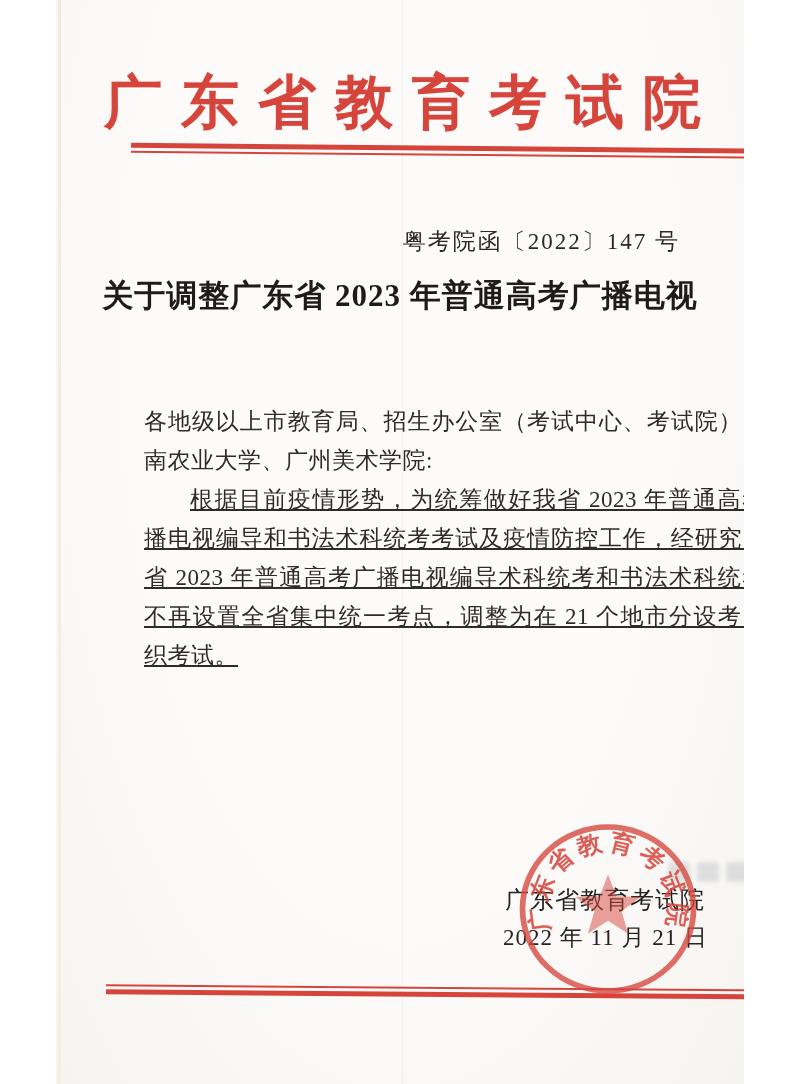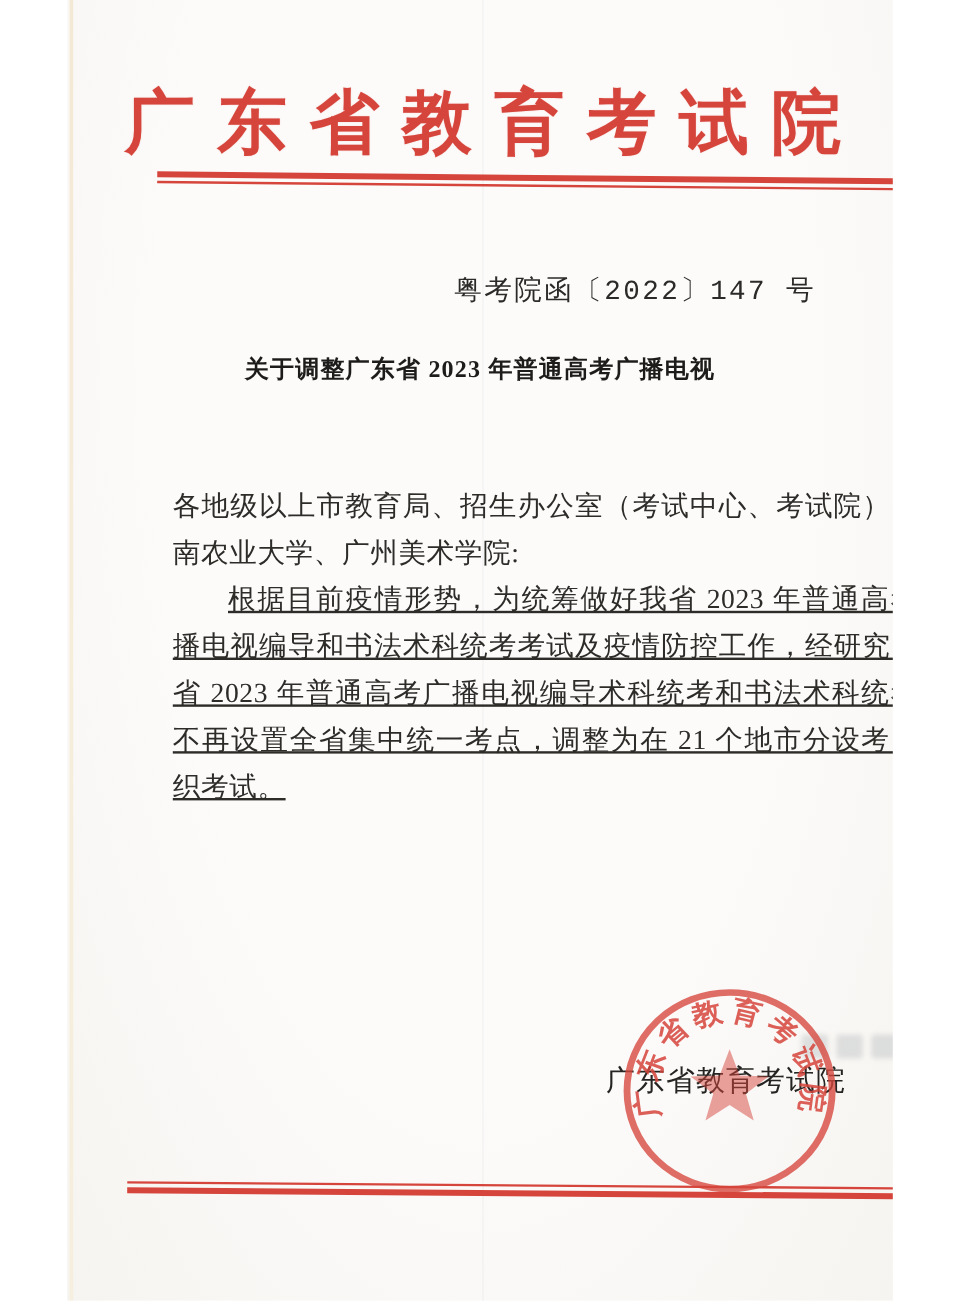--- a/index.html
+++ b/index.html
@@ -32,26 +32,25 @@
   .rule{position:absolute;left:75px;width:682px;}
   .rule-top{top:146px;transform:rotate(0.55deg);}
   .rule .thick{height:5px;background:#d6453c;}
   .rule .gap{height:3px;}
   .rule .thin{height:2px;background:#d6453c;}
   .rule-bottom{top:987px;left:50px;width:692px;transform:rotate(0.45deg);}
   .doc-number{
     position:absolute;top:226px;right:64px;
     font-size:23px;color:#2b2a28;letter-spacing:2px;
     white-space:nowrap;
-    font-family:Liberation Mono, monospace;
   }
   .doc-title{
-    position:absolute;top:288px;left:0;width:100%;
+    position:absolute;top:276px;left:0;width:100%;
     text-align:center;
-    font-size:20px;font-weight:bold;line-height:40px;
+    font-size:31px;font-weight:bold;line-height:40px;
     color:#1d1c1a;letter-spacing:1px;
   }
   .body-text{
     position:absolute;top:402px;left:88px;width:646px;
     font-size:23px;line-height:39px;color:#2e2c29;
     text-align:justify;letter-spacing:.5px;
   }
   .body-text p{margin:0;}
   .body-text p.indent{text-indent:2em;text-decoration:underline;}
   .sig-agency{
@@ -105,20 +104,21 @@
   </div>
 
   <div class="bleed">
     <span></span>
     <span></span>
     <span></span>
     <span></span>
   </div>
 
   <div class="sig-agency">广东省教育考试院</div>
+  <div class="sig-date">2022 年 11 月 21 日</div>
 
   <svg class="seal" viewBox="0 0 200 200" preserveAspectRatio="none">
     <circle cx="100" cy="100" r="90" fill="none" stroke="#d6453c" stroke-width="6" opacity="0.78"></circle>
     <path id="seal-arc-path" d="M 39.9 121.9 A 64 64 0 1 1 160.1 121.9" fill="none"></path>
     <text font-size="26" font-weight="bold" fill="#d6453c" opacity="0.85" letter-spacing="5" font-family="Liberation Serif, serif">
       <textPath href="#seal-arc-path" startOffset="50%" text-anchor="middle">广东省教育考试院</textPath>
     </text>
     <path d="M100,62 L108.8,85.9 L134.2,86.9 L114.3,102.6 L121.2,127.1 L100,113 L78.8,127.1 L85.7,102.6 L65.8,86.9 L91.2,85.9 Z" fill="#d6453c" opacity="0.5"></path>
   </svg>
 

